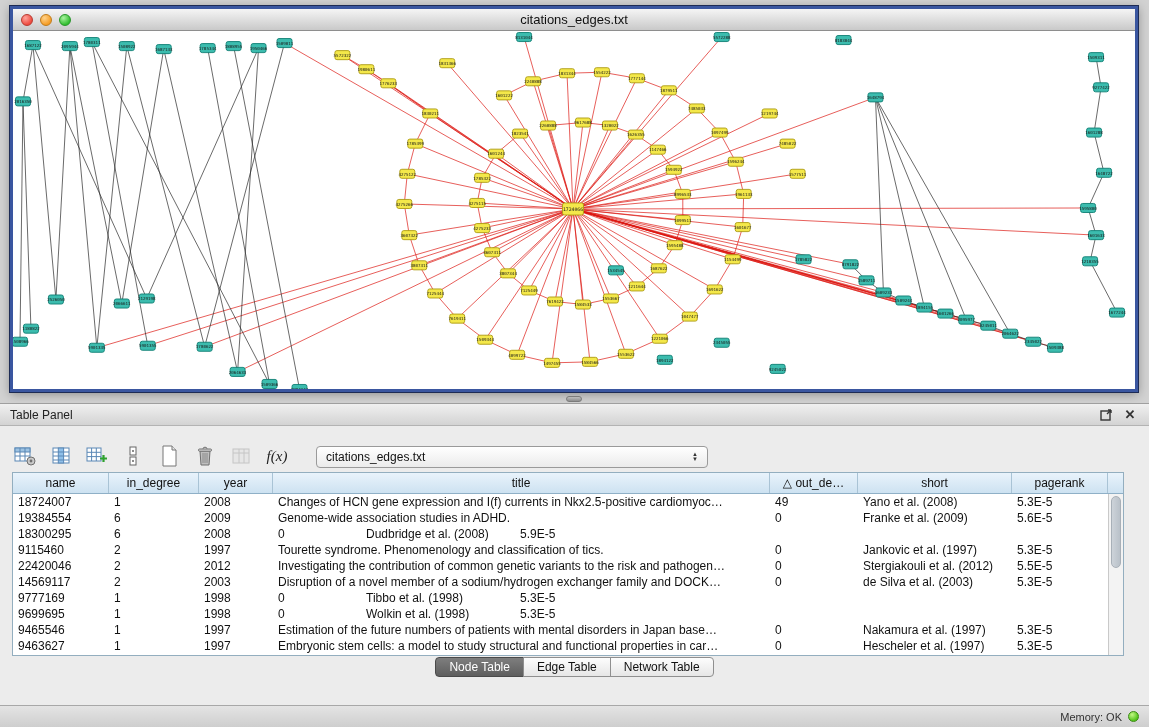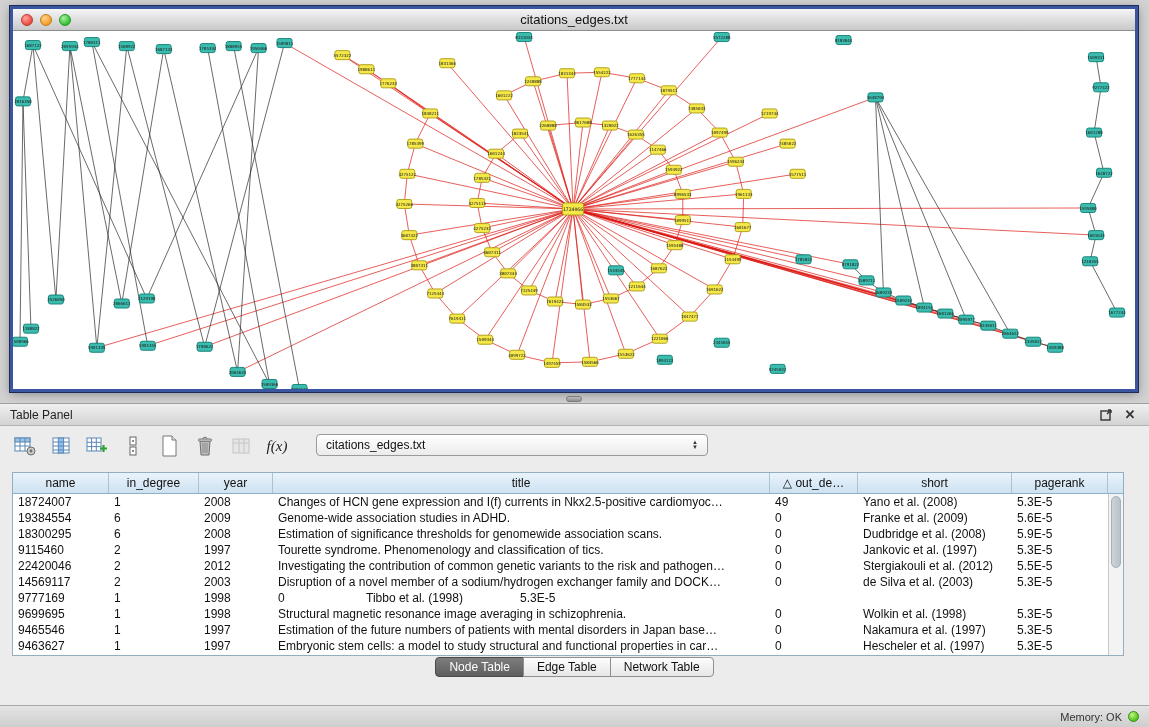--- a/index.html
+++ b/index.html
@@ -46,21 +46,21 @@
     height: 22px; background: linear-gradient(#f0f0f0, #d3d3d3);
     border-bottom: 1px solid #b3b3b3; display: flex; align-items: center;
     padding: 0 10px; font-size: 12px; color: #222;
   }
   .panel-header .spacer { flex: 1; }
   .ph-icon { width: 18px; height: 16px; display: flex; align-items: center; justify-content: center;
     margin-left: 6px; cursor: pointer; color: #333; font-size: 13px; font-weight: bold; }
 
   .panel-body { padding: 8px 12px 0 12px; }
 
-  .toolbar { display: flex; align-items: flex-start; gap: 10px; height: 34px; }
+  .toolbar { display: flex; align-items: flex-end; gap: 10px; height: 34px; }
   .tb-icon { width: 26px; height: 24px; display: flex; align-items: center; justify-content: center; cursor: pointer; }
   .tb-icon.disabled { opacity: .38; }
   .fx { font-family: "Liberation Serif", serif; font-style: italic; font-size: 15px; color: #222; }
 
   .dropdown {
     margin-left: 16px; width: 392px; height: 22px;
     background: linear-gradient(#ffffff, #ebebeb);
     border: 1px solid #9a9a9a; border-radius: 4px;
     display: flex; align-items: center; padding: 0 9px; font-size: 12px; color: #111;
     box-shadow: inset 0 1px 0 rgba(255,255,255,.7);
@@ -834,21 +834,20 @@
               <div class="td" style="width: 74px;">2009</div>
               <div class="td" style="flex: 1 1 0%; min-width: 0px;">Genome-wide association studies in ADHD.</div>
               <div class="td" style="width: 88px;">0</div>
               <div class="td" style="width: 154px;">Franke et al. (2009)</div>
               <div class="td" style="width: 96px;">5.6E-5</div>
             </div>
             <div class="tr">
               <div class="td" style="width: 96px;">18300295</div>
               <div class="td" style="width: 90px;">6</div>
               <div class="td" style="width: 74px;">2008</div>
-              <div class="td" style="flex: 1 1 0%; min-width: 0px;">Estimation of significance thresholds for genomewide association scans.</div>
               <div class="td" style="width: 88px;">0</div>
               <div class="td" style="width: 154px;">Dudbridge et al. (2008)</div>
               <div class="td" style="width: 96px;">5.9E-5</div>
             </div>
             <div class="tr">
               <div class="td" style="width: 96px;">9115460</div>
               <div class="td" style="width: 90px;">2</div>
               <div class="td" style="width: 74px;">1997</div>
               <div class="td" style="flex: 1 1 0%; min-width: 0px;">Tourette syndrome. Phenomenology and classification of tics.</div>
               <div class="td" style="width: 88px;">0</div>
@@ -878,21 +877,20 @@
               <div class="td" style="width: 90px;">1</div>
               <div class="td" style="width: 74px;">1998</div>
               <div class="td" style="width: 88px;">0</div>
               <div class="td" style="width: 154px;">Tibbo et al. (1998)</div>
               <div class="td" style="width: 96px;">5.3E-5</div>
             </div>
             <div class="tr">
               <div class="td" style="width: 96px;">9699695</div>
               <div class="td" style="width: 90px;">1</div>
               <div class="td" style="width: 74px;">1998</div>
-              <div class="td" style="flex: 1 1 0%; min-width: 0px;">Structural magnetic resonance image averaging in schizophrenia.</div>
               <div class="td" style="width: 88px;">0</div>
               <div class="td" style="width: 154px;">Wolkin et al. (1998)</div>
               <div class="td" style="width: 96px;">5.3E-5</div>
             </div>
             <div class="tr">
               <div class="td" style="width: 96px;">9465546</div>
               <div class="td" style="width: 90px;">1</div>
               <div class="td" style="width: 74px;">1997</div>
               <div class="td" style="flex: 1 1 0%; min-width: 0px;">Estimation of the future numbers of patients with mental disorders in Japan base…</div>
               <div class="td" style="width: 88px;">0</div>

